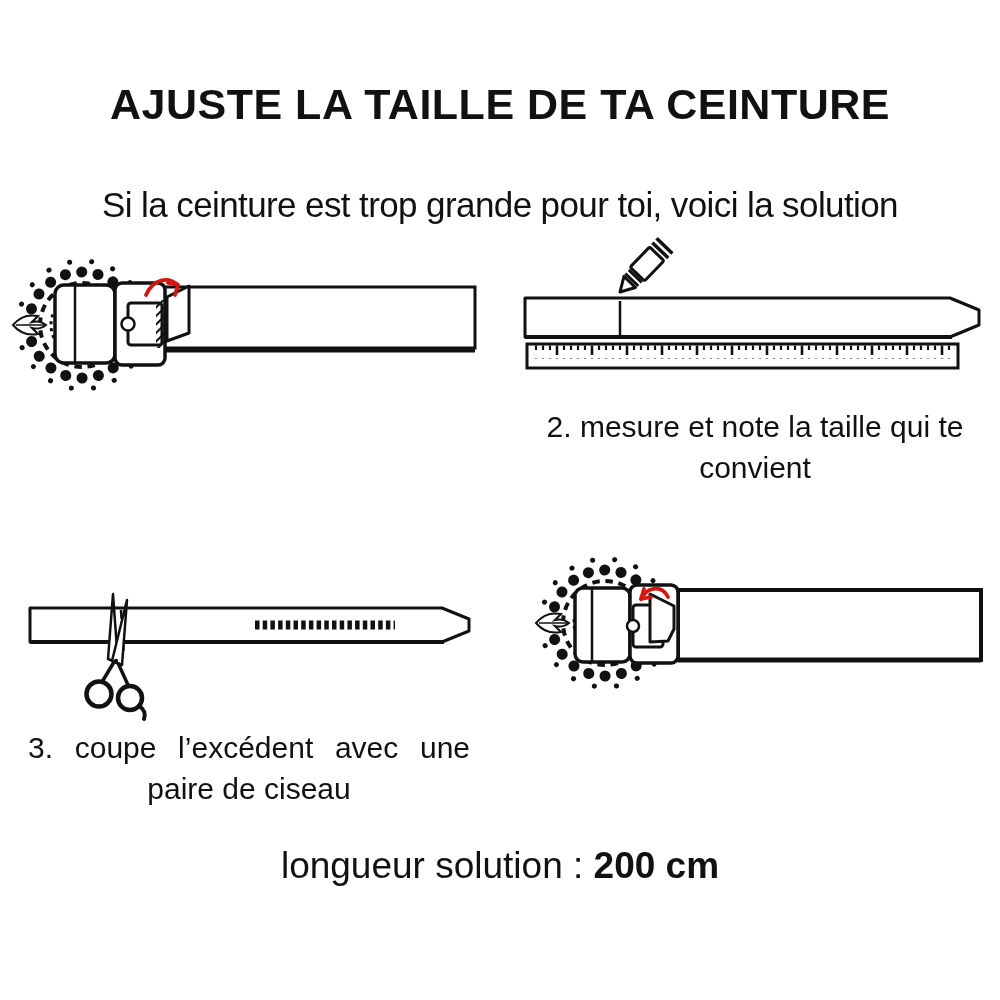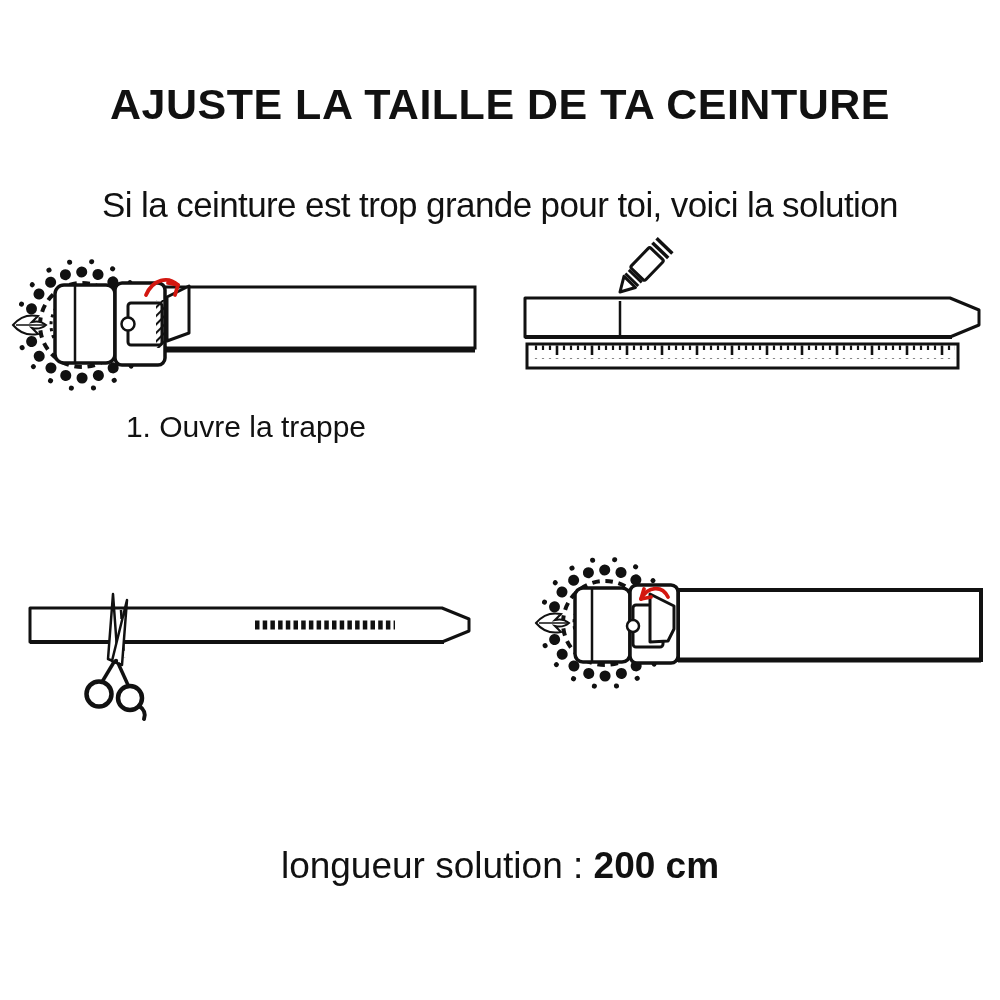--- a/index.html
+++ b/index.html
@@ -128,17 +128,18 @@
     </g>
     <g>
       <polygon points="130,44 154,56 154,79 148,91 130,92" fill="#fff" stroke="#111" stroke-width="3" stroke-linejoin="round"></polygon>
     </g>
     <g fill="none" stroke-linecap="round" stroke-linejoin="round" stroke-width="3.8">
       <path d="M148,47 C142,35 128,36 121,49" stroke="#d31710"></path>
       <path d="M121,49 l10,-2 M121,49 l3,-10" stroke="#d31710"></path>
     </g>
   </svg>
 
-  <div class="abs caption" style="left:12px;top:406px;width:468px">1. Ouvre la trappe</div>
+  <div class="abs caption" style="left:518px;top:406px;width:474px">2. mesure et note la taille qui te convient</div>
+  <div class="abs caption justified" style="left:28px;top:727px;width:442px">3. coupe l’excédent avec une paire de ciseau</div>
 
   <div class="abs footer"><span>longueur solution : </span><b>200 cm</b></div>
 
 </div>
 
 </body></html>

